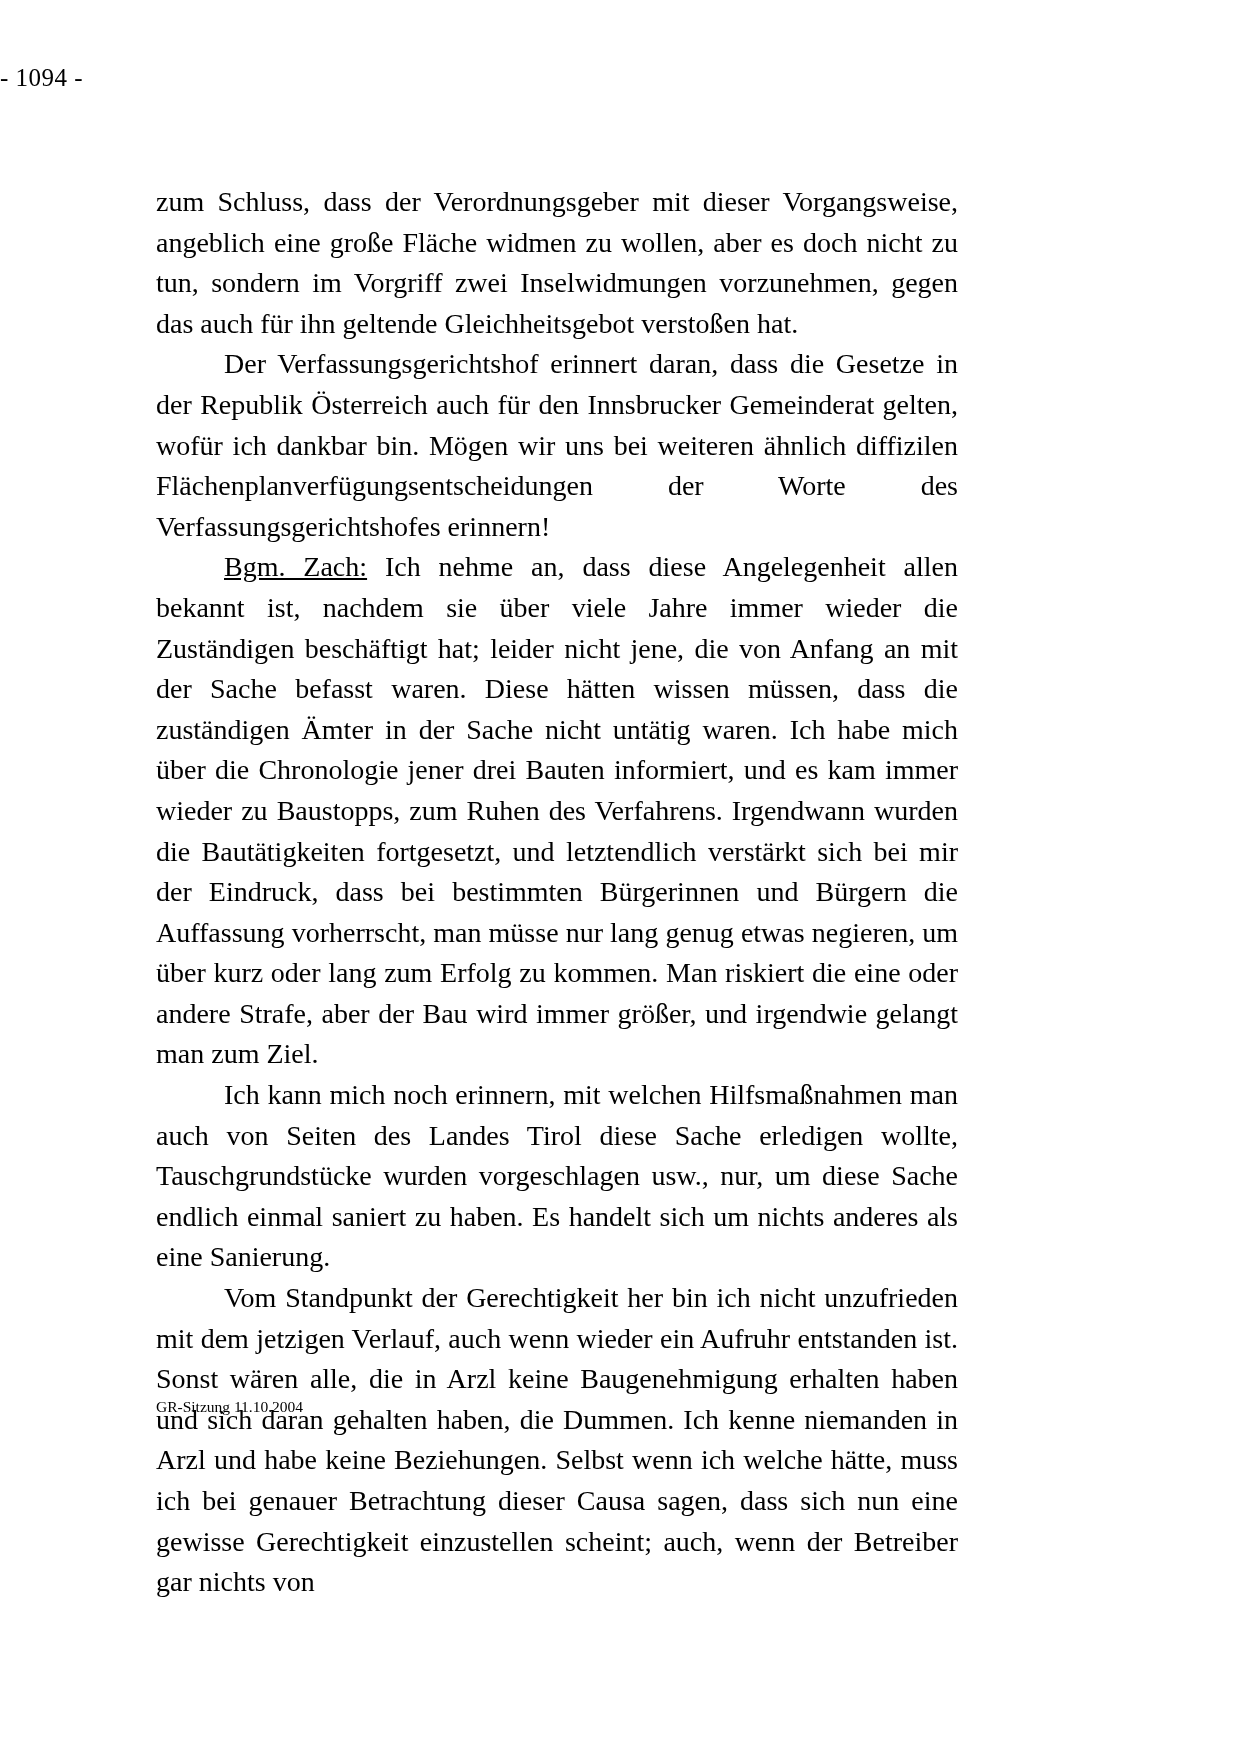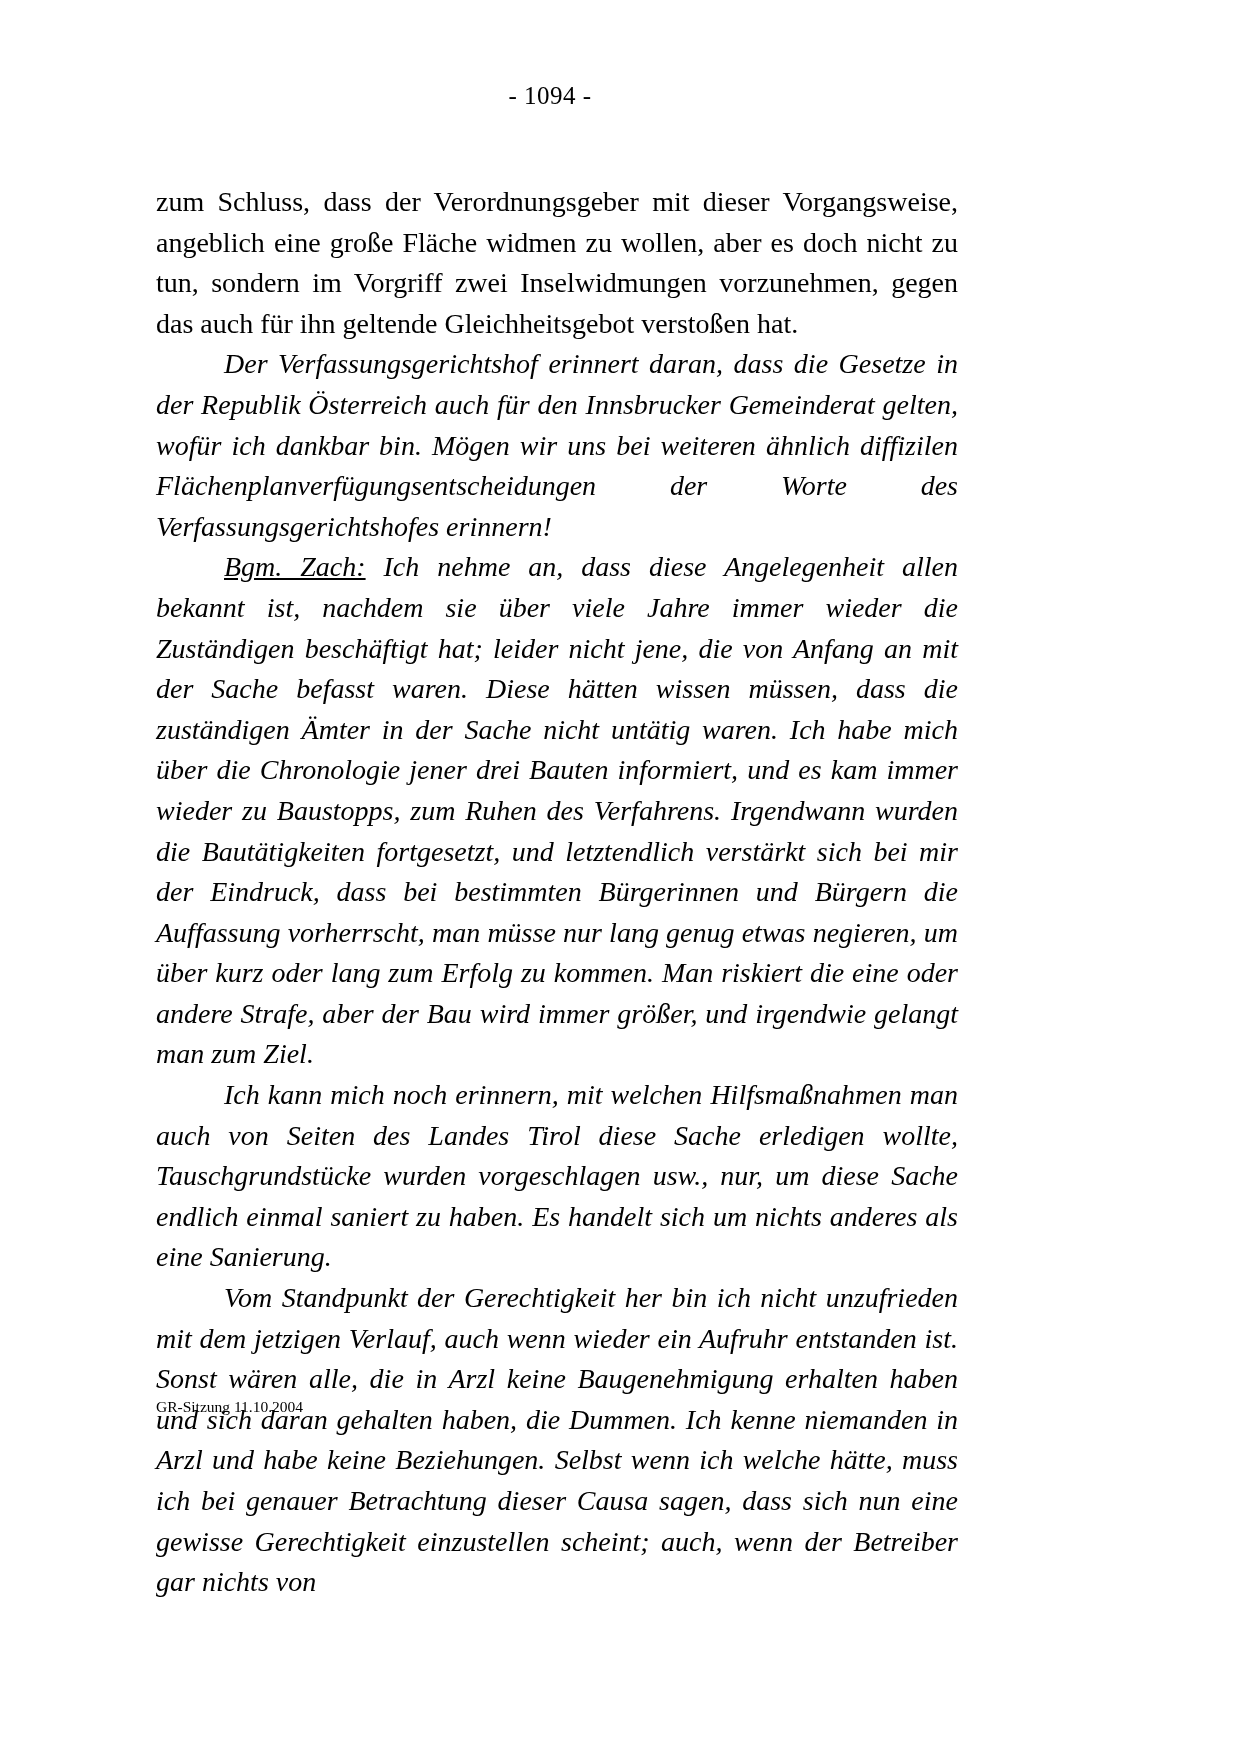--- a/index.html
+++ b/index.html
@@ -15,44 +15,43 @@
     position: relative;
   }
   .page {
     position: relative;
     width: 1240px;
     height: 1755px;
     box-sizing: border-box;
   }
   .page-number {
     position: absolute;
-    top: 82px;
+    top: 64px;
     left: 0;
     width: 1100px;
-    text-align: center;
+    text-align: left;
     font-size: 25px;
     font-family: "Liberation Serif", serif;
     letter-spacing: 0.5px;
   }
   .content {
     position: absolute;
     top: 182px;
     left: 156px;
     width: 802px;
   }
   .para {
     font-size: 28px;
     line-height: 40.6px;
     text-align: justify;
     margin: 0;
     hyphens: manual;
   }
   .para.indent {
     text-indent: 68px;
-    font-style: italic;
   }
   .speaker {
     text-decoration: underline;
   }
   .footer {
     position: absolute;
     left: 156px;
     top: 1398px;
     font-size: 15.5px;
     font-family: "Liberation Serif", serif;

